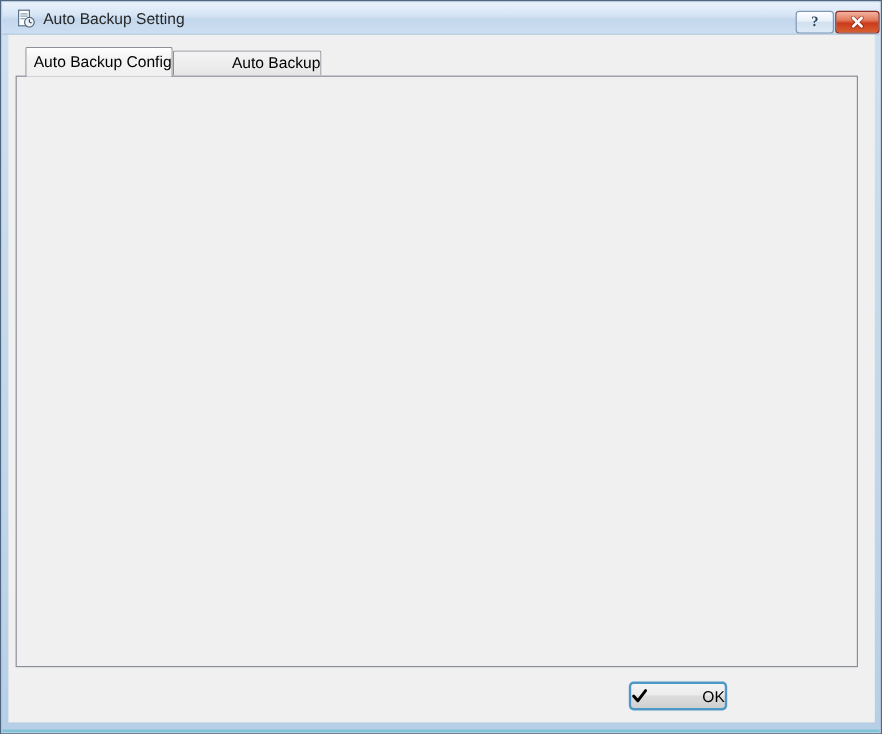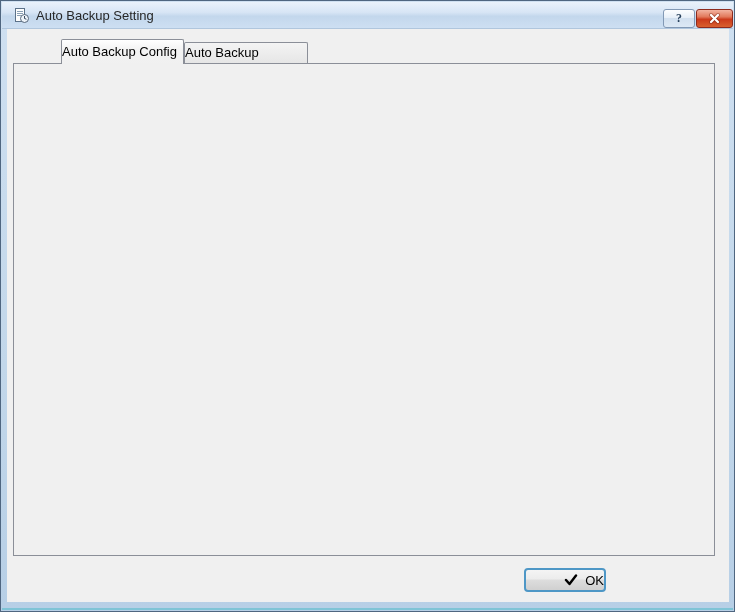--- a/index.html
+++ b/index.html
@@ -22,22 +22,22 @@
   .btn-help { left:661px; width:32px; border:1px solid #8299b5;
               background:linear-gradient(180deg,#fdfeff 0%,#e7eff8 45%,#d2e0ef 50%,#dde9f5 100%);
               color:#27415c; font-weight:bold; font-family:"Liberation Serif",serif; }
   .btn-close { left:694px; width:37px; border:1px solid #8e2b1e;
                background:linear-gradient(180deg,#f3b3a0 0%,#e2795c 40%,#cc3a1c 55%,#d8602f 100%); }
   .btn-close svg { margin-top:3px; }
 
   
   .dialog { position:absolute; left:6px; top:28px; width:722px; height:573px; background:#f0f0f0; }
 
-  .tab { position:absolute; text-align:left; border:1px solid #8b8f98; border-bottom:none;
-         border-radius:2px 2px 0 0;margin-left:40px; }
+  .tab { position:absolute; text-align:right; border:1px solid #8b8f98; border-bottom:none;
+         border-radius:2px 2px 0 0; }
   .tab-active { left:20px; top:38px; width:123px; height:25px; line-height:24px;
                 background:linear-gradient(180deg,#ffffff 0%,#f3f3f3 40%,#f0f0f0 100%); z-index:3; }
   .tab-inactive { left:143px; top:41px; width:124px; height:21px; line-height:20px;
                   background:linear-gradient(180deg,#f4f4f4 0%,#e6e6e6 100%); z-index:1; }
   .tab-page { position:absolute; left:12px; top:62px; width:702px; height:493px;
               background:#f0f0f0; border:1px solid #8b8f98; z-index:2; }
 
   
   .cb { position:absolute; width:13px; height:13px; background:#fff; border:1px solid #6f6f6f;
         box-shadow:inset 1px 1px 1px rgba(0,0,0,.18); }
@@ -85,21 +85,21 @@
   .sb-arrow::after { content:""; position:absolute; left:50%; top:50%; width:0; height:0; }
   .sb-left { left:1px; } .sb-right { right:1px; }
   .sb-left::after { margin:-4px 0 0 -3px; border-top:4px solid transparent; border-bottom:4px solid transparent; border-right:4px solid #404040; }
   .sb-right::after { margin:-4px 0 0 -1px; border-top:4px solid transparent; border-bottom:4px solid transparent; border-left:4px solid #404040; }
   .sb-thumb { position:absolute; left:19px; top:1px; width:246px; height:14px; border-radius:2px;
               border:1px solid #999; background:linear-gradient(180deg,#fdfdfd 0%,#ececec 50%,#dadada 100%); }
   .sb-grip { position:absolute; left:50%; top:3px; width:9px; height:8px; margin-left:-5px;
              background:repeating-linear-gradient(90deg,#a8a8a8 0 1px,transparent 1px 3px); }
 
   
-  .pbtn { position:absolute; display:flex; align-items:center; justify-content:flex-end; gap:7px;
+  .pbtn { position:absolute; display:flex; align-items:center; justify-content:space-between; gap:7px;
           background:linear-gradient(180deg,#f4f4f4 0%,#ececec 45%,#dddddd 50%,#d0d0d0 100%);
           border:1px solid #6e6e6e; border-radius:3px; font-size:13px; cursor:default; }
   .pbtn.default { border:2px solid #4e97c6; border-radius:4px; }
   .pbtn.disabled { border-color:#b9b9b9; color:#8b8b8b;
           background:linear-gradient(180deg,#f5f5f5 0%,#ededed 50%,#e4e4e4 100%); }
   .tool-btn { position:absolute; background:linear-gradient(180deg,#fcfcfc 0%,#e9e9e9 50%,#d6d6d6 100%);
           border:1px solid #8a8a8a; border-radius:2px; }
   .tool-btn svg { position:absolute; left:4px; top:5px; }
 
   .spinner { position:absolute; background:#fff; border:1px solid #7a7a7a;

